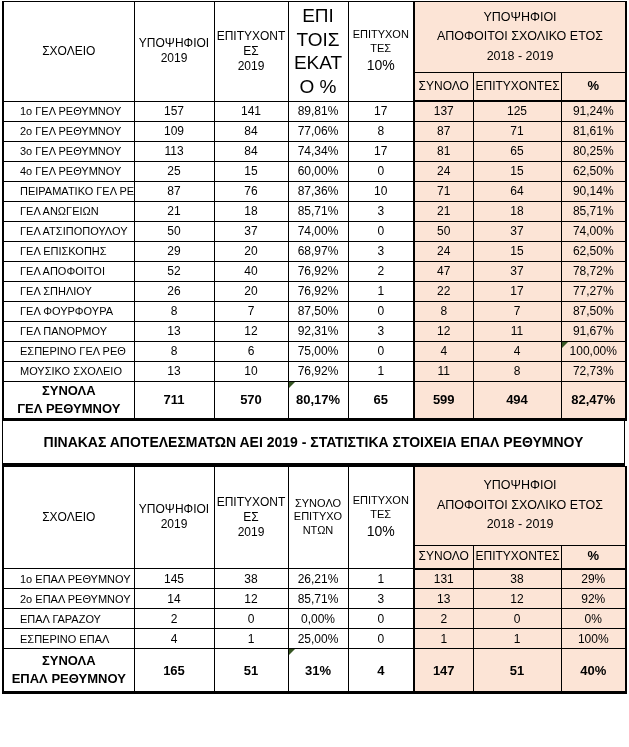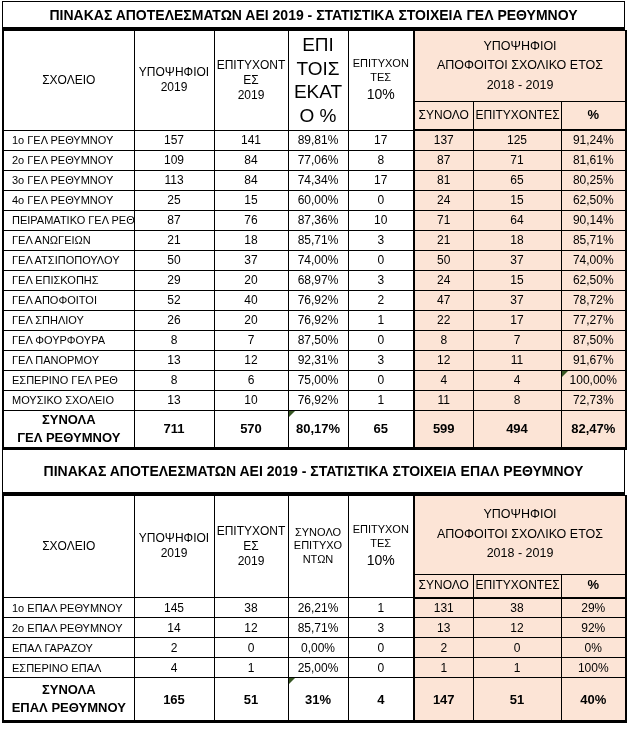--- a/index.html
+++ b/index.html
@@ -45,38 +45,37 @@
   tbody td:nth-child(n+6),
   tr.totals > td:nth-child(n+6) { background:#fce4d6; }
   tr.main-header > th:nth-child(6),
   tr.sub-header > th:nth-child(1),
   tbody td:nth-child(6),
   tr.totals > td:nth-child(6) { border-left:2px solid #000; }
 
   
   tbody tr { height:20px; }
   tbody td { font-size:12px; text-align:center; }
-  tbody td.school { text-align:left; font-size:11px; white-space:nowrap; padding-left:8px; }
+  tbody td.school { text-align:left; font-size:11px; white-space:nowrap; padding-left:16px; }
 
   
   tr.totals td { font-weight:bold; font-size:13px; text-align:center; }
   tr.totals td.school { text-align:center; font-size:13px; line-height:1.35; }
   .t1 tr.totals { height:38px; }
   .t2 tr.totals { height:44px; }
 
   
   .err-tri { position:absolute; top:0; left:0; width:0; height:0;
              border-top:6px solid #375623; border-right:6px solid transparent; }
 </style>
 </head>
 <body>
 
 <div class="sheet">
 
-  <div class="title-bar title-1">ΠΙΝΑΚΑΣ ΑΠΟΤΕΛΕΣΜΑΤΩΝ ΑΕΙ 2019 - ΣΤΑΤΙΣΤΙΚΑ ΣΤΟΙΧΕΙΑ ΓΕΛ ΡΕΘΥΜΝΟΥ</div>
 
   <table class="tbl t1">
     <colgroup>
       <col class="c1">
         <col class="c2">
         <col class="c3">
         <col class="c4">
       <col class="c5">
         <col class="c6">
         <col class="c7">

